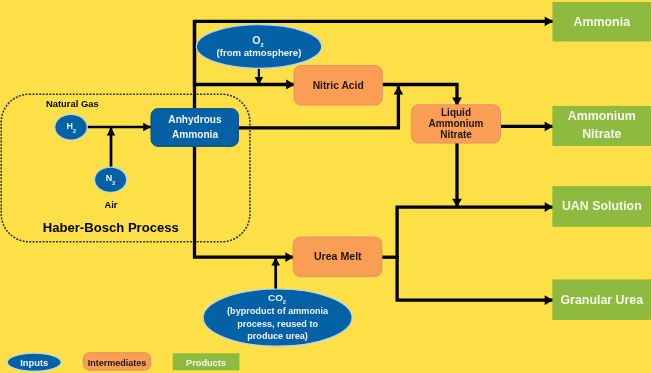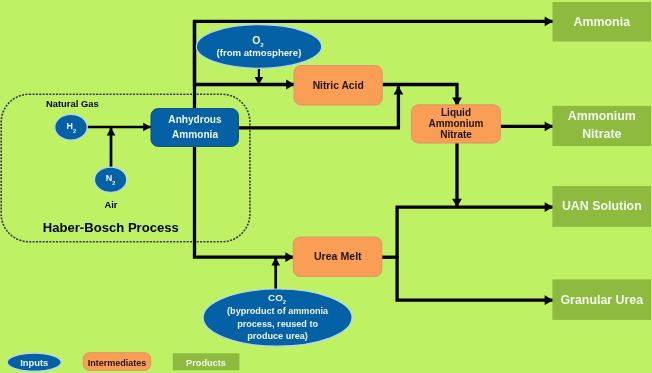--- a/index.html
+++ b/index.html
@@ -11,21 +11,21 @@
   body {
     width: 652px;
     height: 373px;
     overflow: hidden;
     font-family: "Liberation Sans", sans-serif;
   }
   #diagram {
     position: relative;
     width: 652px;
     height: 373px;
-    background: #bef264;
+    background: #fde047;
   }
   svg.layer {
     position: absolute;
     left: 0;
     top: 0;
     width: 652px;
     height: 373px;
   }
   text {
     font-family: "Liberation Sans", sans-serif;

